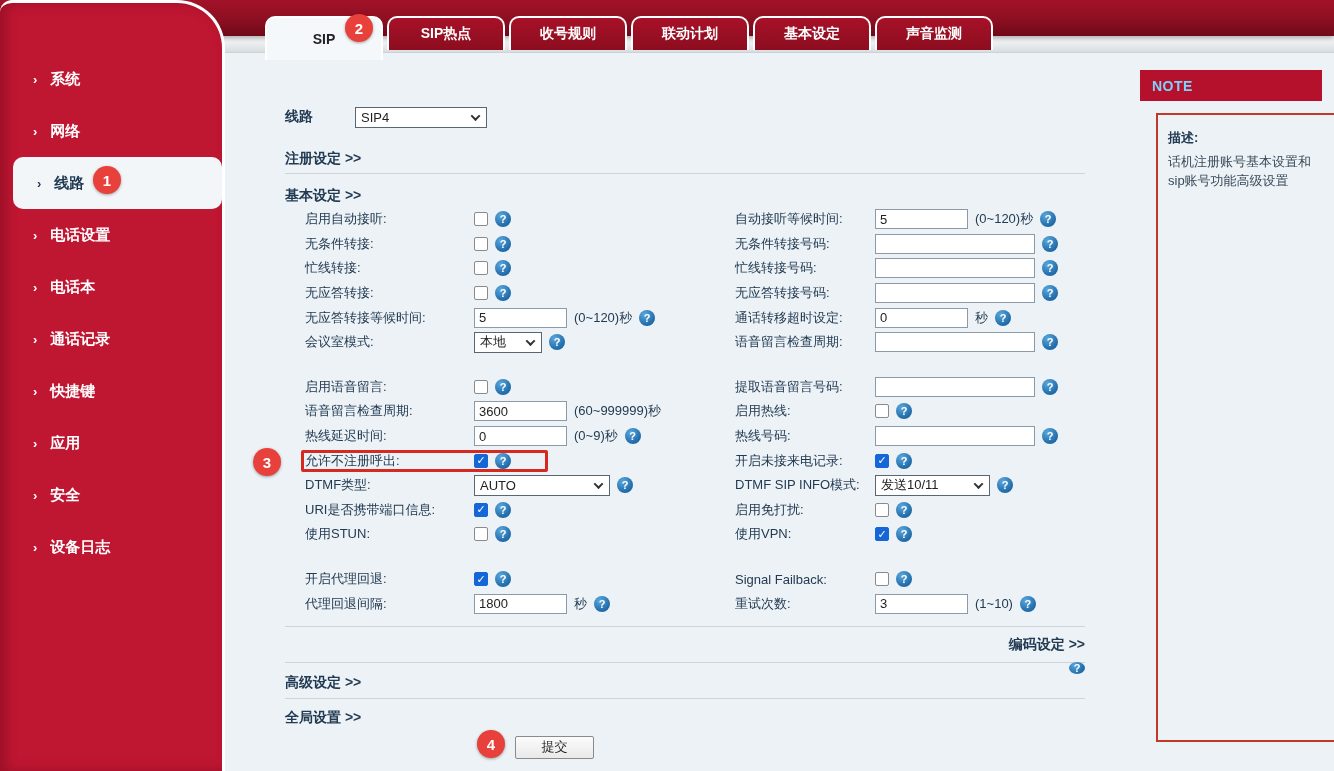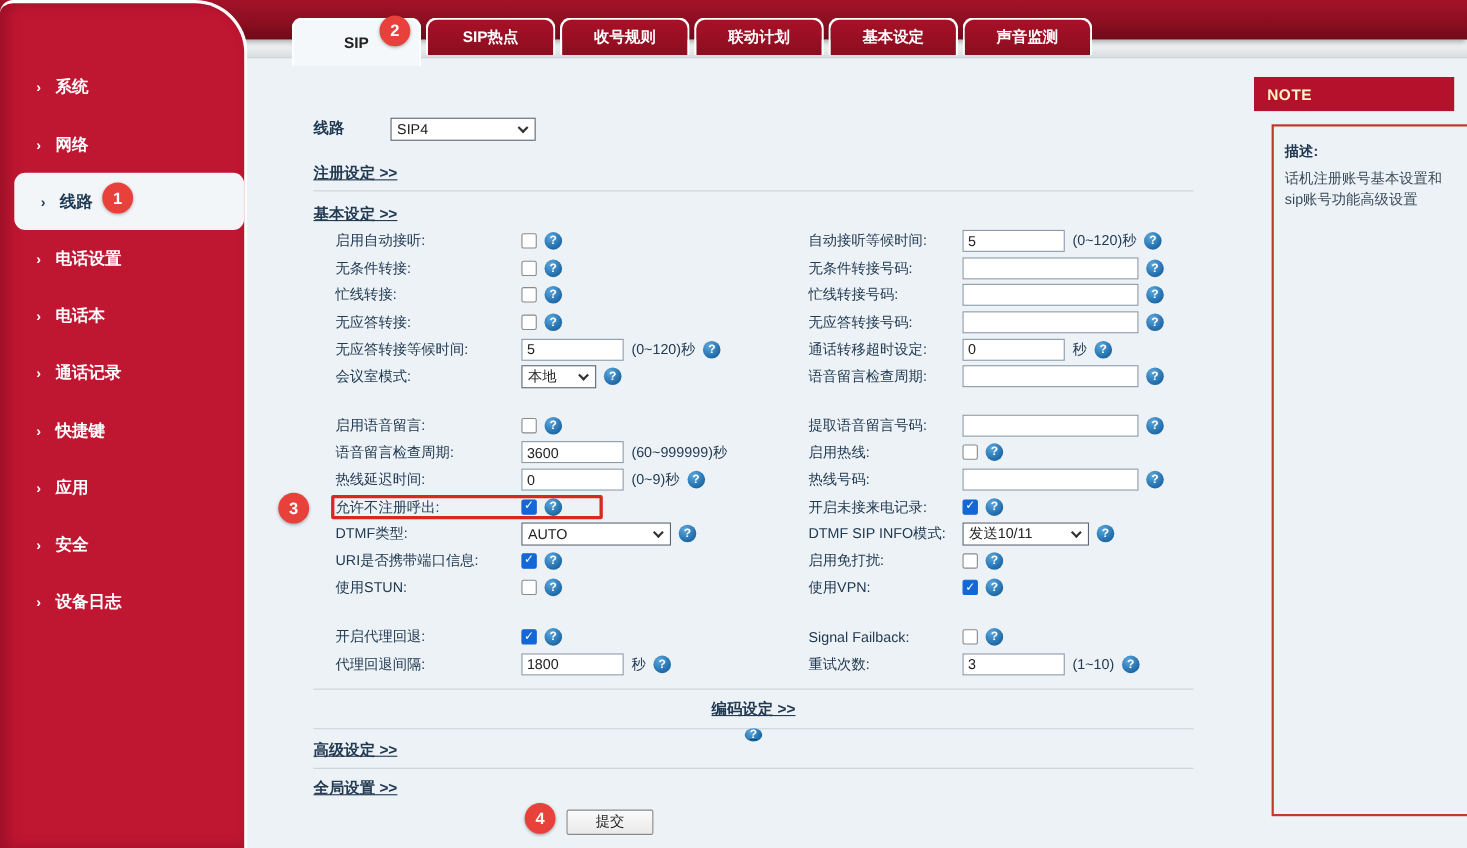--- a/index.html
+++ b/index.html
@@ -31,21 +31,21 @@
                font-size:15px; font-weight:bold; cursor:pointer; }
   .side-item .arr { margin-left:33px; margin-right:13px; font-size:13px; font-weight:bold; }
   .side-item.active { background:#f3f6f8; border-radius:10px; margin-left:13px;
                       width:calc(100% - 13px); color:#1e3852; }
   .side-item.active .arr { margin-left:24px; color:#1e3852; }
 
   
   .form { position:absolute; left:285px; top:104px; width:800px; z-index:1; color:#223a52; }
   .row-line { height:26px; display:flex; align-items:center; font-size:14px; }
   .row-line .llabel { width:70px; font-weight:bold; }
-  .sec-hdr { font-size:14px; font-weight:bold; display:flex; align-items:center; gap:8px;text-decoration:underline; }
+  .sec-hdr { font-size:14px; font-weight:bold; display:flex; align-items:flex-end; gap:8px; }
   .sec-register { margin-top:18px; height:20px; }
   .sec-basic { margin-top:11px; height:20px; }
   .sec-codec { margin-top:9px; height:22px;flex-direction:column; }
   .sec-advanced { margin-top:9px; height:20px; }
   .sec-global { margin-top:8px; height:20px; }
   .hr { height:1px; background:#cdd3d7; }
   .hr1 { margin-top:5px; } .hr2 { margin-top:10px; } .hr3 { margin-top:4px; }
   .hr4 { margin-top:6px; }
 
   .fgroup1 { margin-top:2px; } .fgroup2 { margin-top:20px; } .fgroup3 { margin-top:20px; }
@@ -80,21 +80,21 @@
           color:#fff; font-size:11px; font-weight:bold; display:flex; align-items:center;
           justify-content:center; cursor:pointer; }
 
   .submit-row { margin-top:9px; padding-left:230px; }
   .submit-btn { width:79px; height:23px; background:linear-gradient(180deg,#fbfbfb,#e9e9e9);
                 border:1px solid #8a8a8a; border-radius:2px; font-size:13px; color:#222;
                 font-family:inherit; cursor:pointer; }
 
   
   .note-hdr { position:absolute; left:1140px; top:70px; width:182px; height:31px;
-              background:#b5112d; color:#fef9c3; font-size:14px; font-weight:bold;
+              background:#b5112d; color:#7dd3fc; font-size:14px; font-weight:bold;
               display:flex; align-items:center; padding-left:12px; letter-spacing:.5px; }
   .note-body { position:absolute; left:1156px; top:113px; width:181px; height:629px;
                border:2px solid #c0392b; padding:14px 10px; font-size:13px; color:#3a4a5a; }
   .note-body .dlabel { font-weight:bold; color:#223a52; margin-bottom:6px; }
   .note-body .dtext { line-height:1.45; }
 
   
   .badge { position:absolute; width:28px; height:28px; border-radius:50%; background:#e8403a;
            color:#fff; font-size:15px; font-weight:bold; display:flex; align-items:center;
            justify-content:center; z-index:6; box-shadow:0 1px 3px rgba(0,0,0,.35); }

